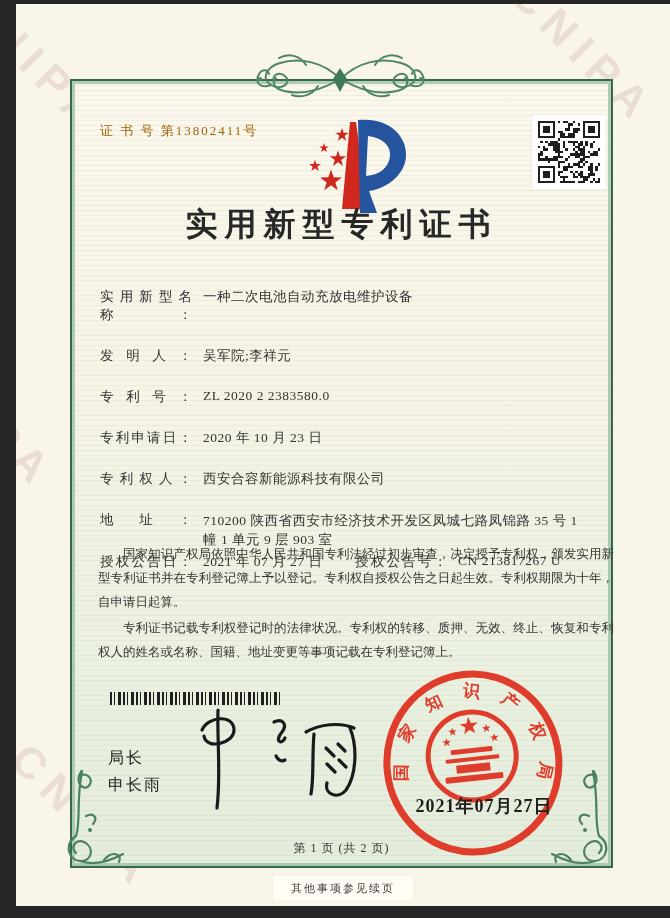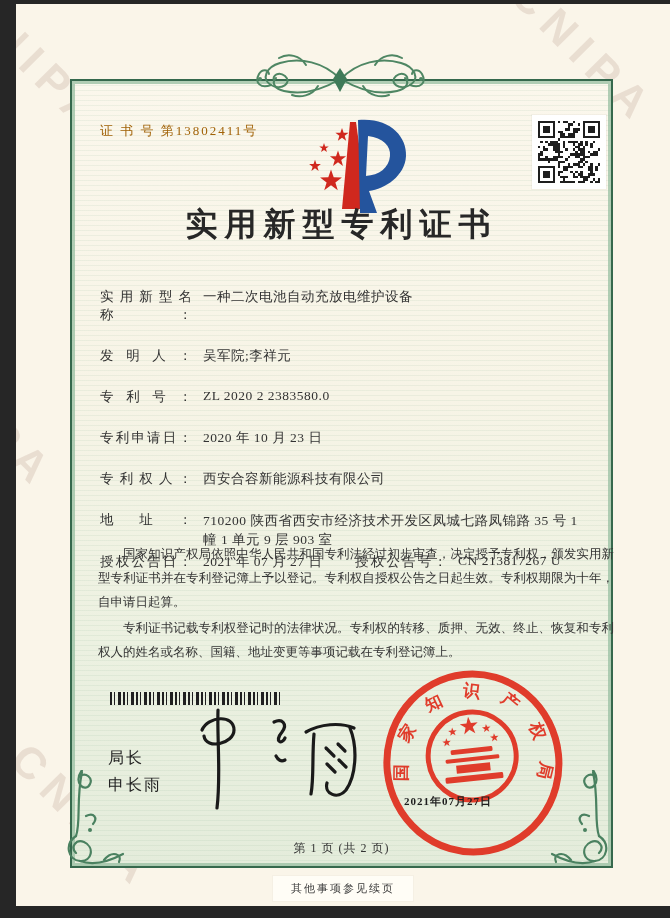--- a/index.html
+++ b/index.html
@@ -72,22 +72,22 @@
       #202020 0 2px, rgba(0,0,0,0) 2px 4px,
       #202020 4px 5px, rgba(0,0,0,0) 5px 8px,
       #202020 8px 11px, rgba(0,0,0,0) 11px 13px);
   }
   
   .director{position:absolute;left:92px;top:740px;font-size:16px;color:#222;letter-spacing:2px;line-height:27px;}
   .sig{position:absolute;left:172px;top:700px;}
   
   .seal{position:absolute;left:364px;top:664px;transform:rotate(-6deg);opacity:.95;}
   .seal-date{
-    position:absolute;left:388px;top:790px;width:160px;
-    font-size:11px;font-weight:bold;color:#1e1e1e;letter-spacing:1px;z-index:3;
+    position:absolute;left:388px;top:790px;width:160px;text-align:center;
+    font-size:18px;font-weight:bold;color:#1e1e1e;letter-spacing:1px;z-index:3;
   }
   .page-ind{
     position:absolute;left:54px;top:836px;width:543px;text-align:center;
     font-size:12px;color:#333;letter-spacing:1px;
   }
   .footer-note{
     position:absolute;left:50%;top:872px;transform:translateX(-50%);
     background:#fffdf6;padding:5px 18px;font-size:11px;color:#3a3a3a;letter-spacing:2px;
     box-shadow:0 0 0 1px rgba(0,0,0,0.02);
   }

